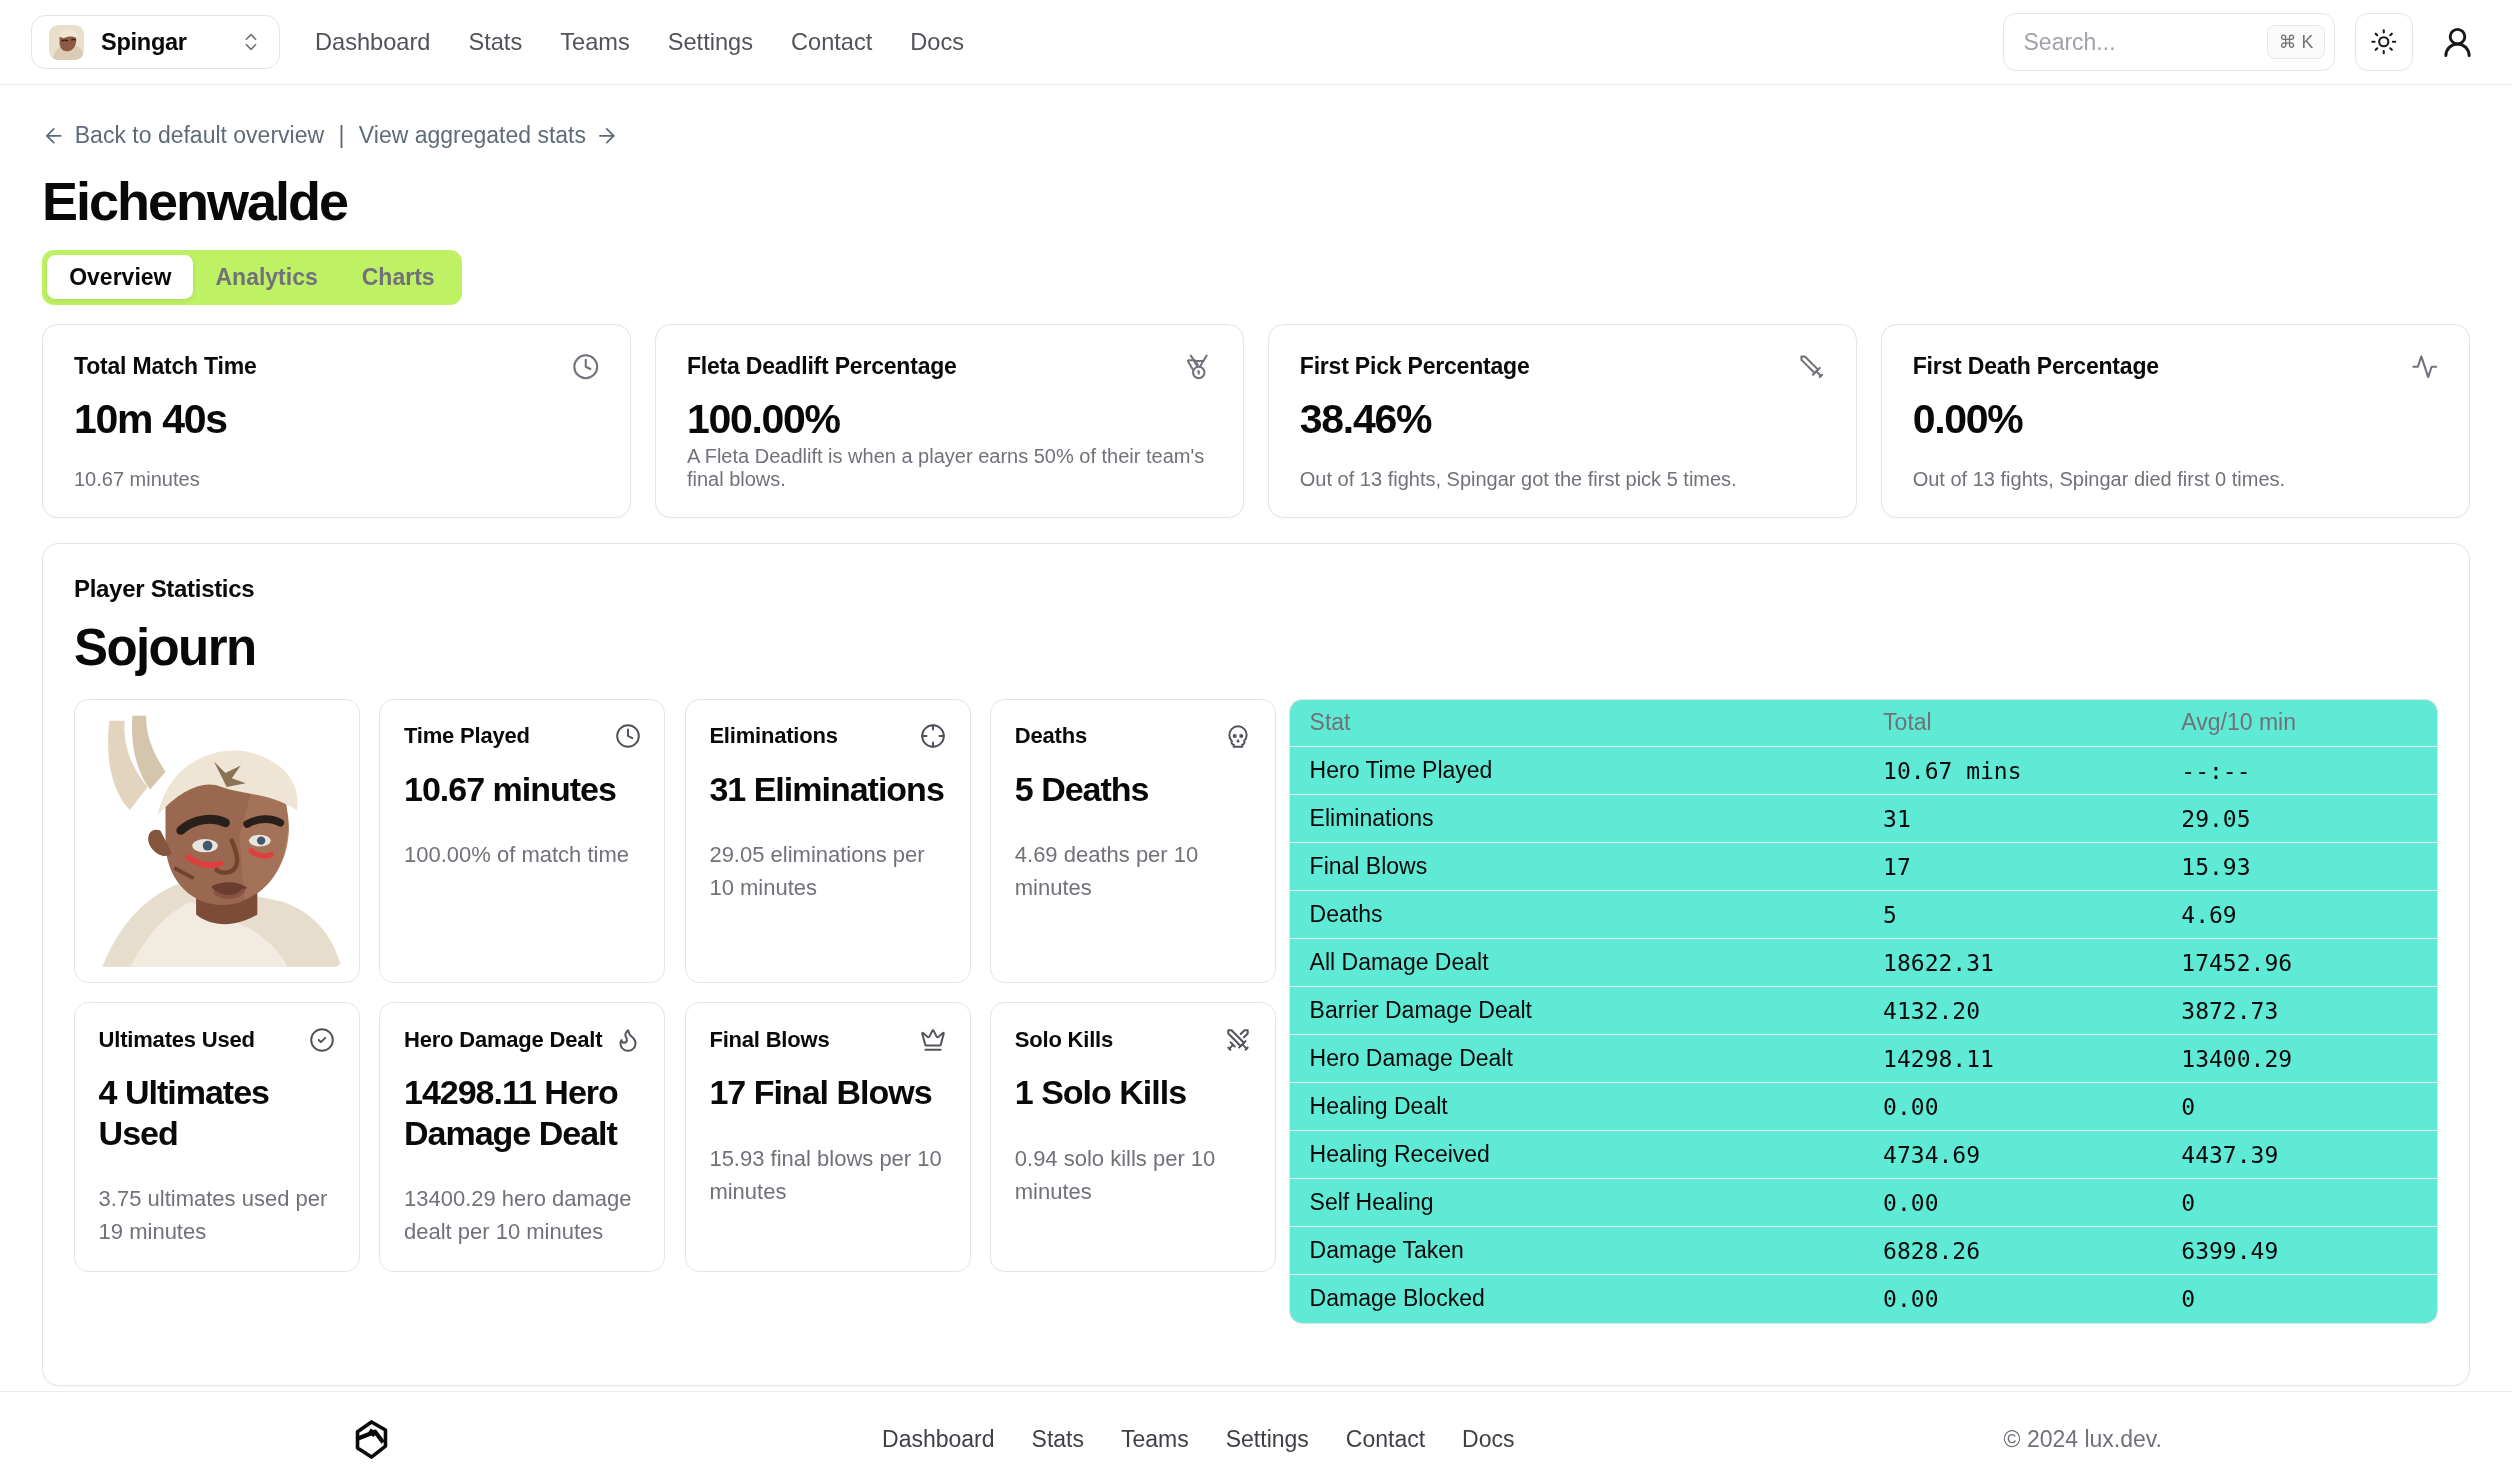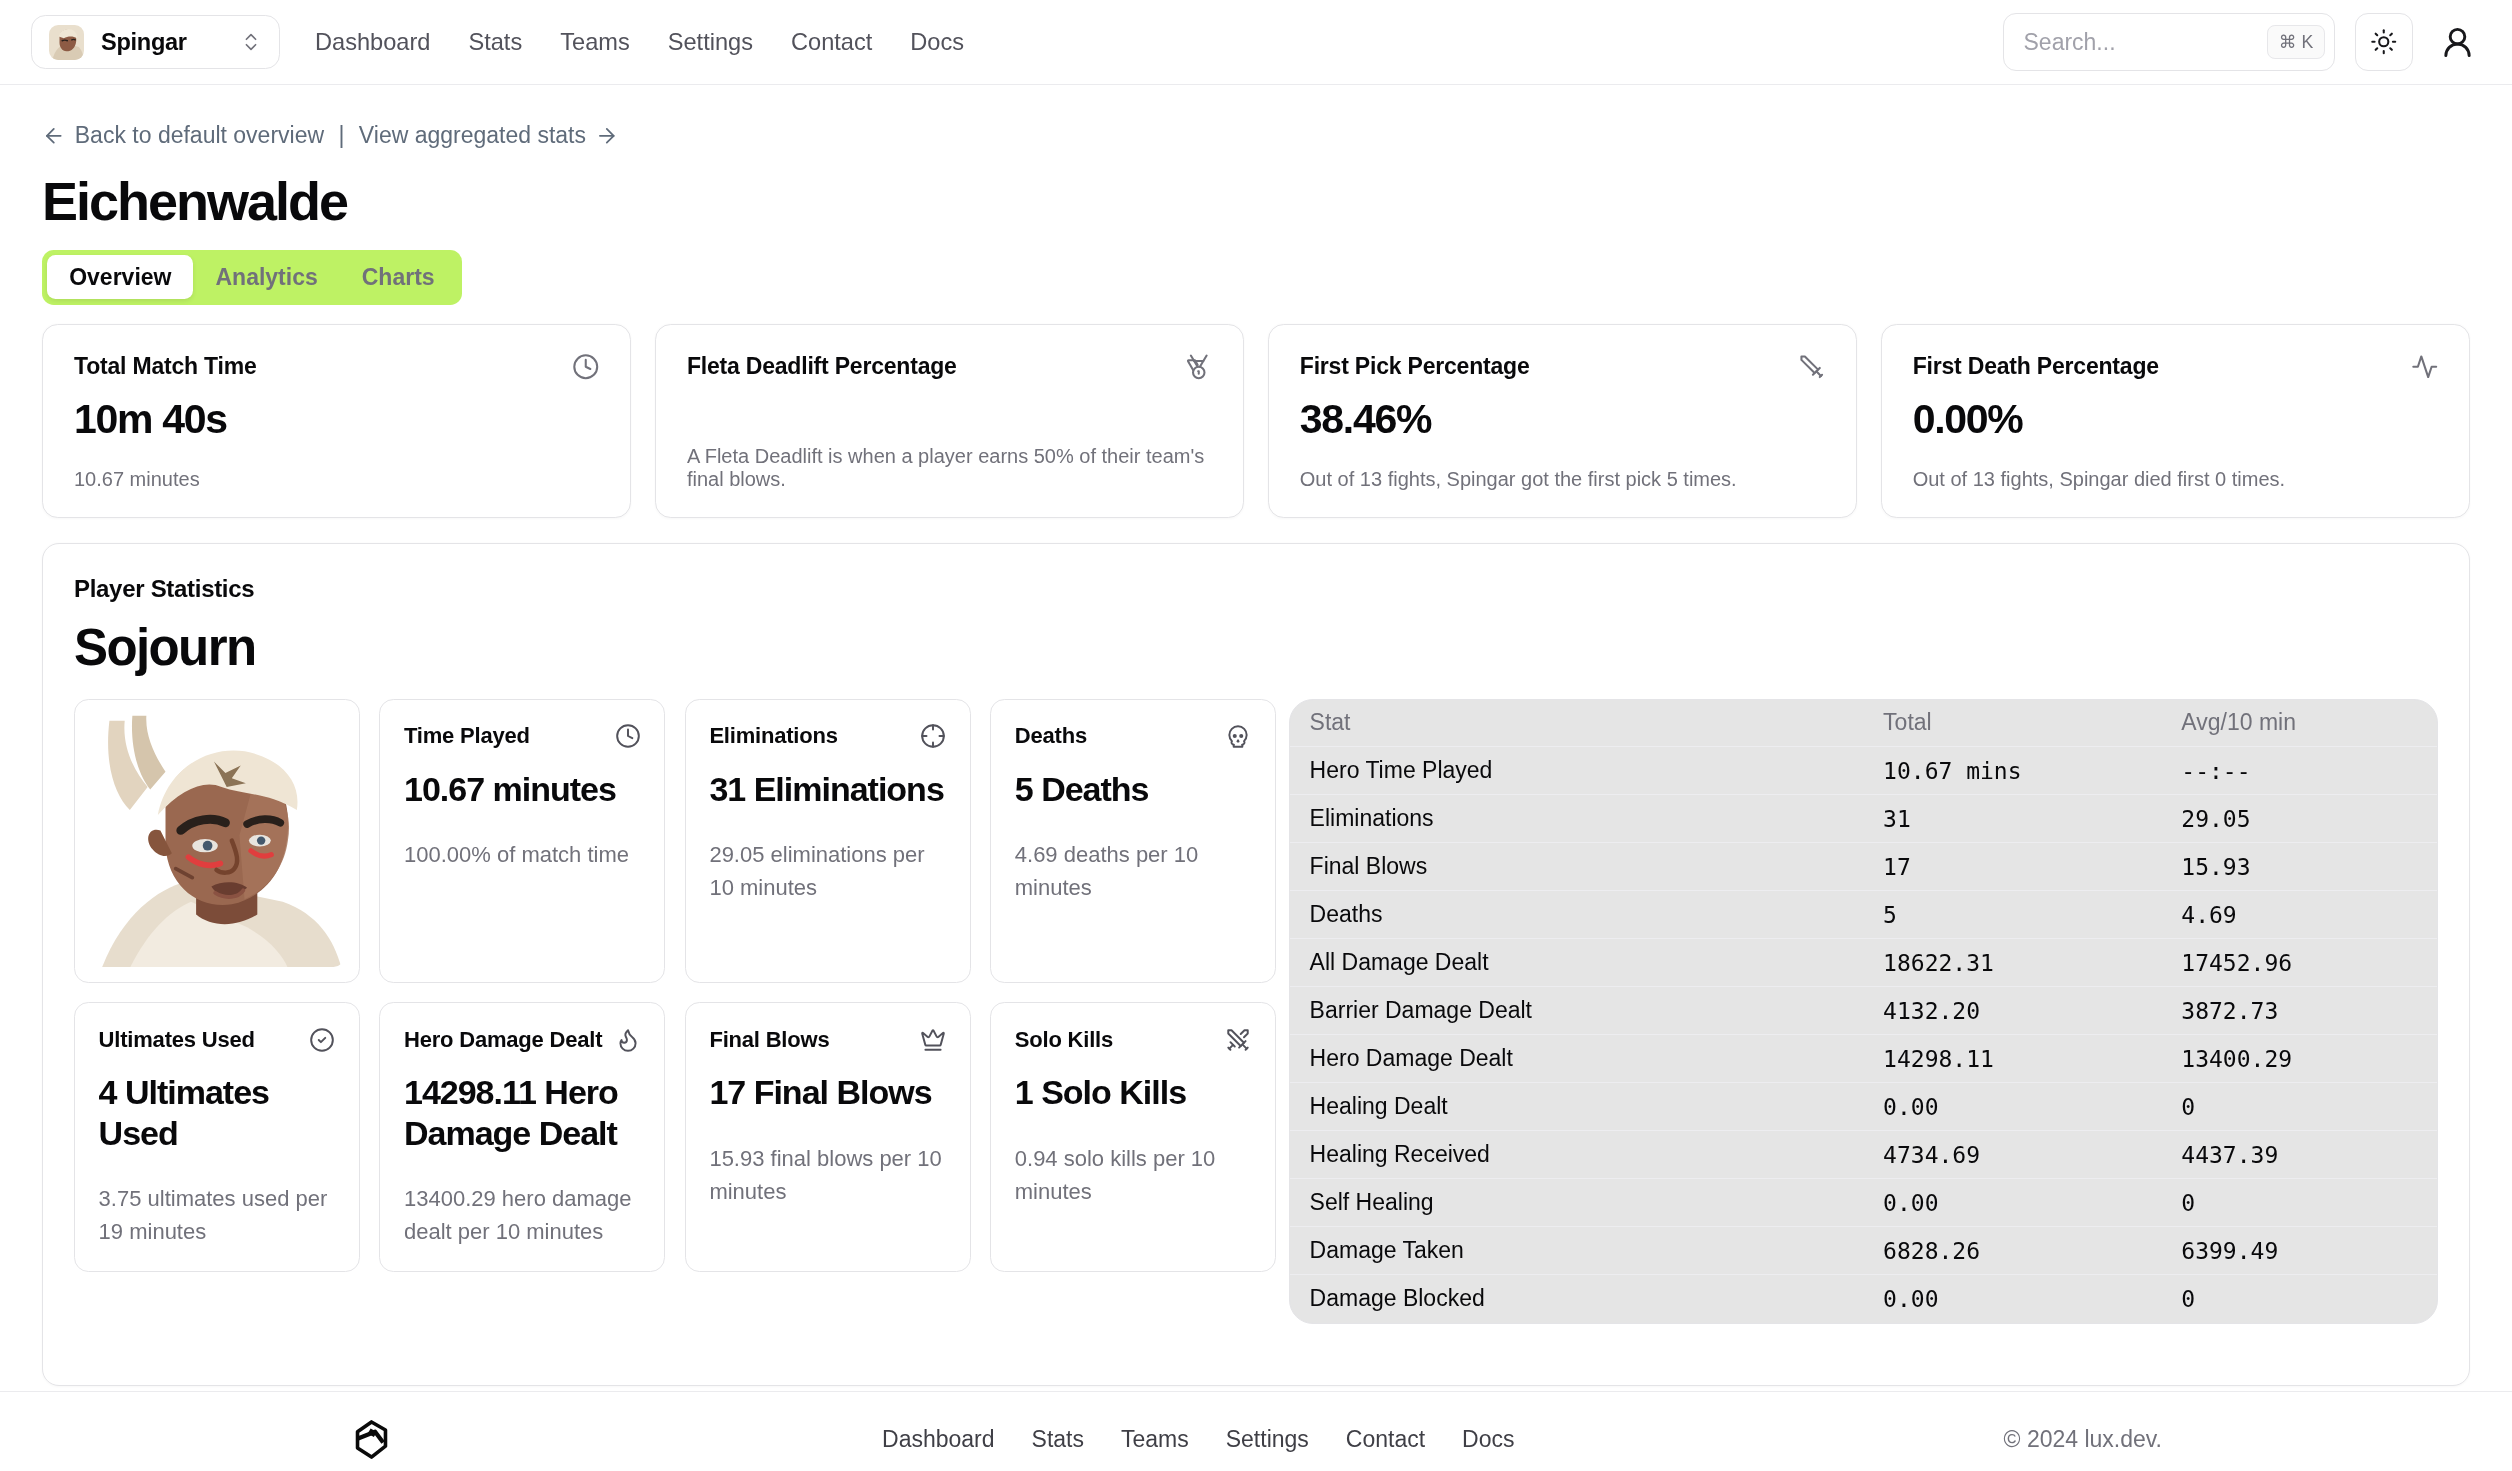--- a/index.html
+++ b/index.html
@@ -63,21 +63,21 @@
   .portrait-img { width:100%; height:100%; border-radius:10.5px; overflow:hidden; }
   .portrait-img svg { width:100%; height:100%; display:block; }
   .hcard { border:1.3px solid #e4e4e7; border-radius:14.4px; background:#fff; min-height:270px;
     padding:23.6px; display:flex; flex-direction:column; }
   .hcard-top { display:flex; justify-content:space-between; align-items:center; }
   .hcard-label { font-size:22px; font-weight:600; letter-spacing:-0.2px; }
   .hcard-top .icon-slot { width:26px; height:26px; color:#52525b; }
   .hcard-value { margin-top:19.6px; font-size:34px; font-weight:700; letter-spacing:-1px; line-height:1.18; }
   .hcard-desc { margin-top:29px; font-size:22px; color:#71717a; line-height:1.5; }
 
-  .table-wrap { border:1.3px solid #e4e4e7; border-radius:24px; overflow:hidden; height:625px; background:#e5e5e5; }
+  .table-wrap { border:1.3px solid #e4e4e7; border-radius:13px; overflow:hidden; height:625px; background:#5eead4; }
   table.stats { width:100%; border-collapse:collapse; table-layout:fixed; }
   table.stats col.c1 { width:50%; } table.stats col.c2 { width:26%; } table.stats col.c3 { width:24%; }
   table.stats th { height:47px; text-align:left; font-weight:400; font-size:23px; color:#71717a;
     padding:0 19.6px; }
   table.stats td { height:48px; font-size:23px; color:#09090b; padding:0 19.6px;
     border-top:1.3px solid #ededf0; white-space:nowrap; }
   td.mono { font-family:"DejaVu Sans Mono", monospace; font-size:21.6px; }
 
   
   footer { margin-top:5.2px; border-top:1.3px solid #ebebee; height:96px; display:flex; align-items:center; }
@@ -200,20 +200,21 @@
             <svg viewBox="0 0 24 24" fill="none" stroke="currentColor" stroke-width="1.8" stroke-linecap="round" stroke-linejoin="round">
               <path d="M7.21 15 2.66 7.14a.5.5 0 0 1 .43-.75h5.63l2.36 4.06"></path>
               <path d="M11 12 5.12 2.2"></path>
               <path d="m13 12 5.88-9.8"></path>
               <path d="M8 7h8"></path>
               <circle cx="12" cy="17" r="5"></circle>
               <path d="M12 18v-2h-.5"></path>
             </svg>
           </span>
         </div>
+        <div class="card-value">100.00%</div>
         <div class="card-desc">A Fleta Deadlift is when a player earns 50% of their team's final blows.</div>
       </div>
       <div class="card">
         <div class="card-top">
           <span class="card-label">First Pick Percentage</span>
           <span class="icon-slot">
             <svg viewBox="0 0 24 24" fill="none" stroke="currentColor" stroke-width="1.8" stroke-linecap="round" stroke-linejoin="round">
               <polyline points="14.5 17.5 3 6 3 3 6 3 17.5 14.5"></polyline>
               <line x1="13" y1="19" x2="19" y2="13"></line>
               <line x1="16" y1="16" x2="20" y2="20"></line>

